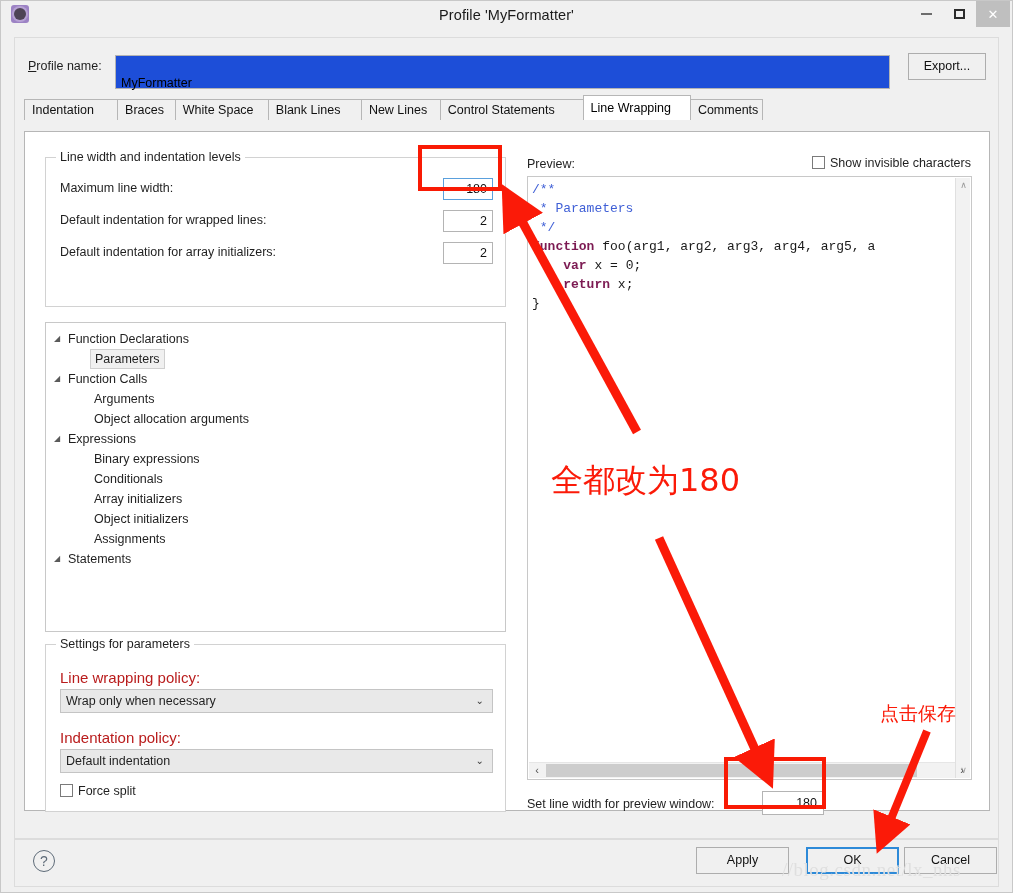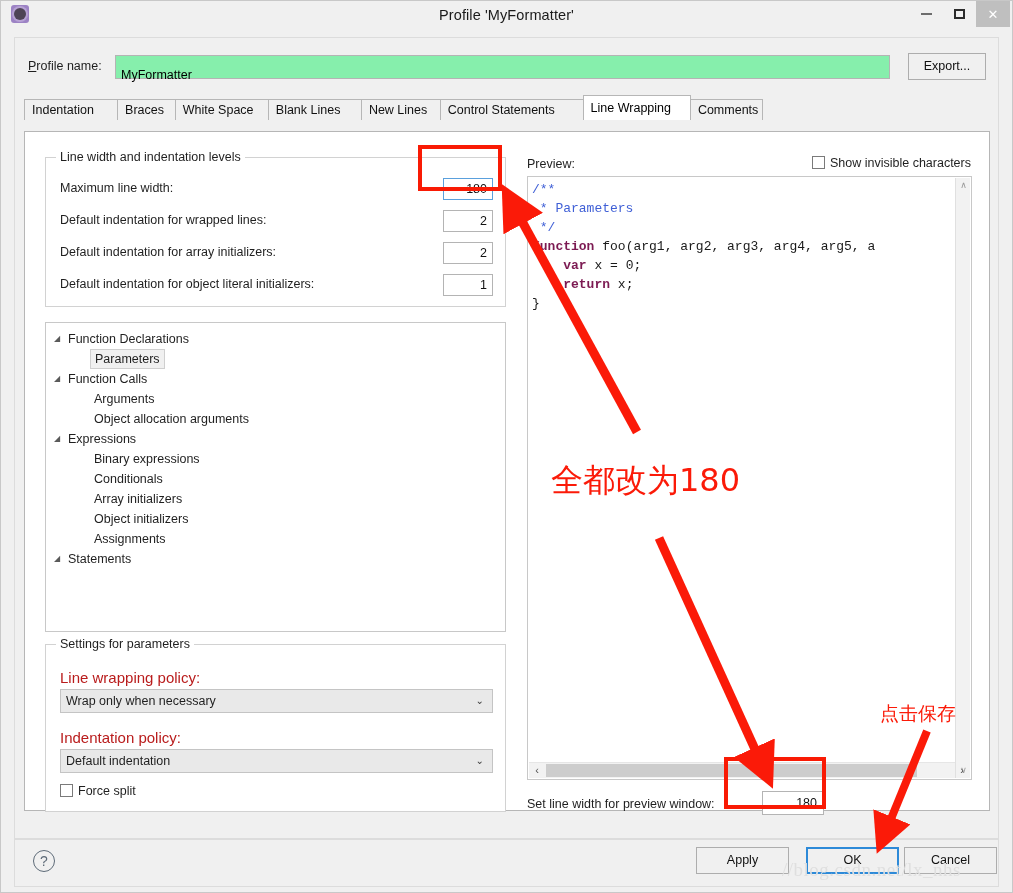--- a/index.html
+++ b/index.html
@@ -97,23 +97,23 @@
   #profile-row { position: absolute; left: 13px; top: 17px; width: 958px; height: 38px; }
   #profile-label {
     position: absolute; left: 0; top: 4px;
     font-size: 12.5px; color: #1f1f1f;
   }
   #profile-label u { text-decoration: underline; }
   #profile-input {
     position: absolute; left: 87px; top: 0;
     width: 775px; height: 24px;
     border: 1px solid #b4b4b4;
-    background: #86efac;
-    box-sizing: border-box;
-    padding: 8px 5px;
+    background: #1d4ed8;
+    box-sizing: border-box;
+    padding: 16px 5px;
     font-family: "Liberation Sans", sans-serif;
     font-size: 12.5px;
     color: #000;
     line-height: 22px;
   }
   #export-btn {
     position: absolute; left: 880px; top: -2px;
     width: 78px; height: 27px;
     background: #f0f0f0;
     border: 1px solid #adadad;
@@ -458,24 +458,20 @@
             <div class="lw-label">Maximum line width:</div>
             <div class="lw-input focused">180</div>
           </div>
           <div class="lw-row" style="top: 52px;">
             <div class="lw-label">Default indentation for wrapped lines:</div>
             <div class="lw-input">2</div>
           </div>
           <div class="lw-row" style="top: 84px;">
             <div class="lw-label">Default indentation for array initializers:</div>
             <div class="lw-input">2</div>
-          </div>
-          <div class="lw-row" style="top: 116px;">
-            <div class="lw-label">Default indentation for object literal initializers:</div>
-            <div class="lw-input">1</div>
           </div>
         </div>
 
       <div id="tree">
           <div class="tree-item lvl0" style="top: 6px; position: absolute; left: 0px; right: 0px;">
             <span class="twisty">◢</span>
             <span class="tlabel">Function Declarations</span>
           </div>
           <div class="tree-item lvl1 selected" style="top: 26px; position: absolute; left: 0px; right: 0px;">
             <span class="tlabel">Parameters</span>

